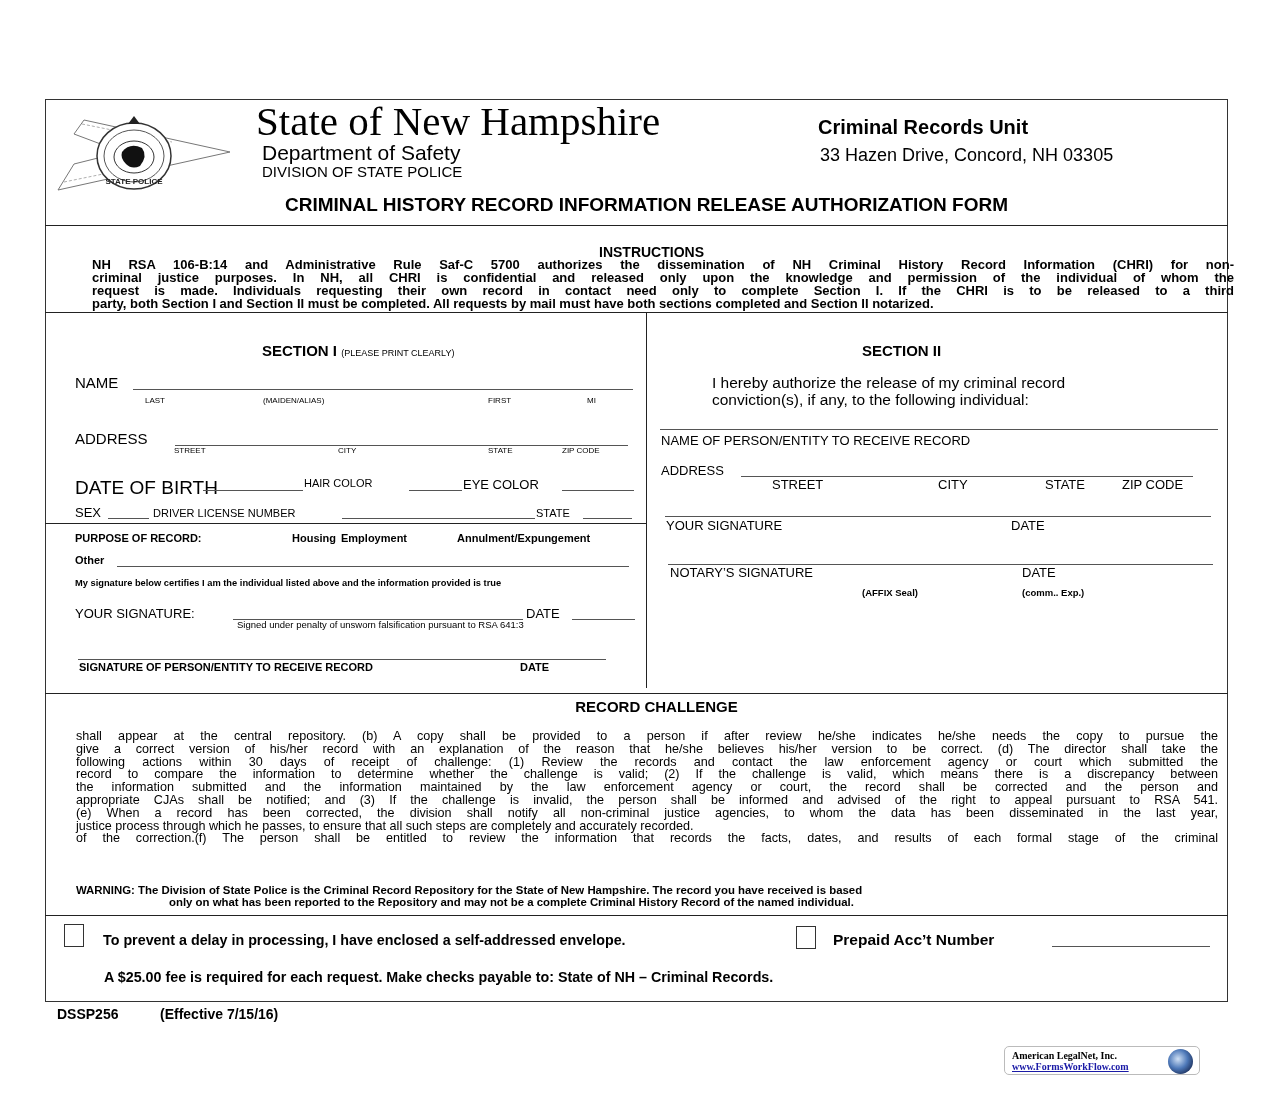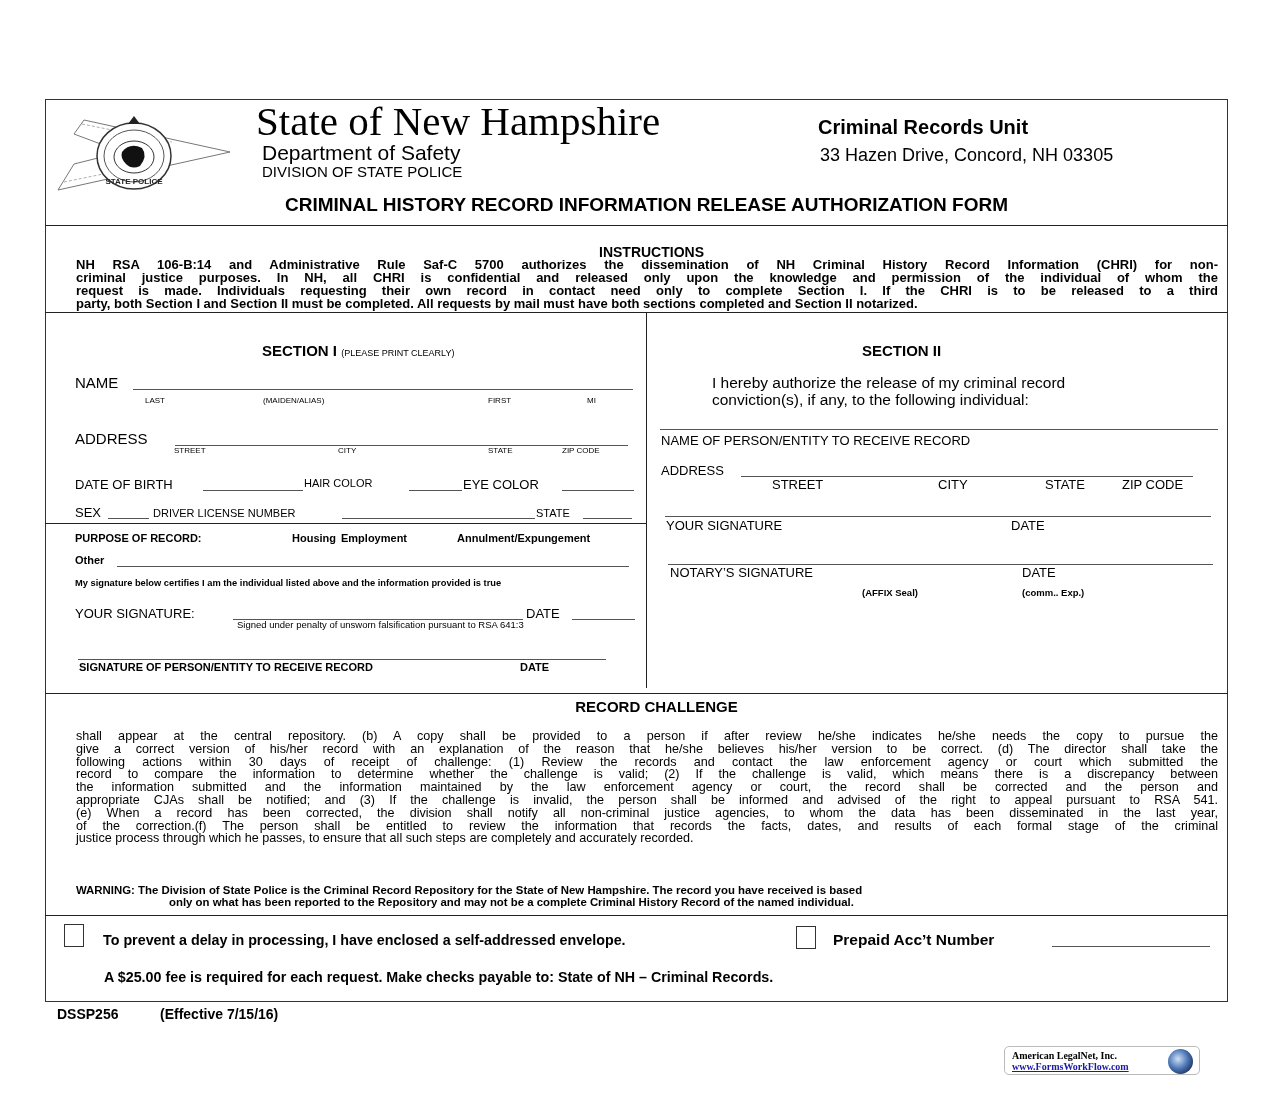--- a/index.html
+++ b/index.html
@@ -40,21 +40,21 @@
 <div class="abs serif" style="left:256px;top:97px;font-size:41px;line-height:48px;">State of New Hampshire</div>
 <div class="abs b" style="left:818px;top:115px;font-size:20px;line-height:24px;">Criminal Records Unit</div>
 <div class="abs" style="left:262px;top:141px;font-size:21px;line-height:24px;">Department of Safety</div>
 <div class="abs" style="left:820px;top:144px;font-size:18px;line-height:22px;">33 Hazen Drive, Concord, NH  03305</div>
 <div class="abs" style="left:262px;top:163px;font-size:15px;line-height:18px;">DIVISION OF STATE POLICE</div>
 <div class="abs b" style="left:45px;width:1203px;text-align:center;top:194px;font-size:19px;line-height:22px;">CRIMINAL HISTORY RECORD INFORMATION RELEASE AUTHORIZATION FORM</div>
 
 <div class="hline" style="left:45px;width:1183px;top:225px;"></div>
 
 <div class="abs b" style="left:45px;width:1213px;text-align:center;top:244px;font-size:14px;line-height:16px;">INSTRUCTIONS</div>
-<div class="para b" style="left:76px;top:258px;width:1142px;font-size:13px;line-height:13px;">
+<div class="para b" style="left:92px;top:258px;width:1142px;font-size:13px;line-height:13px;">
   <span class="line">NH RSA 106-B:14 and Administrative Rule Saf-C 5700 authorizes the dissemination of NH Criminal History Record Information (CHRI)  for non-</span>
   <span class="line">criminal justice purposes.   In NH, all CHRI is confidential and released only upon the knowledge and permission of the individual of whom the</span>
   <span class="line">request is made.  Individuals requesting their own record in contact need only to complete Section I.  If the CHRI is to be released to a third</span>
   <span class="line last">party, both Section I and Section II must be completed.  All requests by mail must have both sections completed and Section II notarized.</span>
 </div>
 
 <div class="hline" style="left:45px;width:1183px;top:312px;"></div>
 <div class="vline" style="left:646px;top:312px;height:376px;"></div>
 
 <div class="abs" style="left:262px;top:342px;font-size:15px;line-height:18px;">
@@ -69,21 +69,21 @@
 <div class="abs" style="left:488px;top:396px;font-size:8px;">FIRST</div>
 <div class="abs" style="left:587px;top:396px;font-size:8px;">MI</div>
 
 <div class="abs" style="left:75px;top:430px;font-size:15px;">ADDRESS</div>
 <div class="ul" style="left:175px;width:453px;top:445px;"></div>
 <div class="abs" style="left:174px;top:446px;font-size:8px;">STREET</div>
 <div class="abs" style="left:338px;top:446px;font-size:8px;">CITY</div>
 <div class="abs" style="left:488px;top:446px;font-size:8px;">STATE</div>
 <div class="abs" style="left:562px;top:446px;font-size:8px;">ZIP CODE</div>
 
-<div class="abs" style="left:75px;top:477px;font-size:13px;">DATE OF BIRTH</div>
+<div class="abs" style="left:75px;top:477px;font-size:19px;">DATE OF BIRTH</div>
 <div class="ul" style="left:203px;width:100px;top:490px;"></div>
 <div class="abs" style="left:304px;top:477px;font-size:11px;">HAIR COLOR</div>
 <div class="ul" style="left:409px;width:53px;top:490px;"></div>
 <div class="abs" style="left:463px;top:477px;font-size:13px;">EYE COLOR</div>
 <div class="ul" style="left:562px;width:72px;top:490px;"></div>
 
 <div class="abs" style="left:75px;top:505px;font-size:13px;">SEX</div>
 <div class="ul" style="left:108px;width:41px;top:518px;"></div>
 <div class="abs" style="left:153px;top:507px;font-size:11px;">DRIVER LICENSE NUMBER</div>
 <div class="ul" style="left:342px;width:193px;top:518px;"></div>
@@ -141,22 +141,22 @@
 <div class="abs b" style="left:45px;width:1223px;text-align:center;top:698px;font-size:15px;line-height:18px;">RECORD CHALLENGE</div>
 
 <div class="para" style="left:76px;top:730px;width:1142px;font-size:12.6px;line-height:12.8px;">
   <span class="line">shall appear at the central repository.  (b)  A copy shall be provided to a person if after review he/she indicates he/she needs the copy to pursue the</span>
   <span class="line">give a correct version of his/her record with an explanation of the reason that he/she believes his/her version to be correct.  (d)  The director shall take the</span>
   <span class="line">following actions within 30 days of receipt of challenge:  (1)  Review the records and contact the law enforcement agency or court which submitted the</span>
   <span class="line">record to compare the information to determine whether the challenge is valid; (2)  If the challenge is valid, which means there is a discrepancy between</span>
   <span class="line">the information submitted and the information maintained by the law enforcement agency or court, the record shall be corrected and the person and</span>
   <span class="line">appropriate CJAs shall be notified; and (3)  If the challenge is invalid, the person shall be informed and advised of the right to appeal pursuant to RSA 541.</span>
   <span class="line">(e)  When a record has been corrected, the division shall notify all non-criminal justice agencies, to whom the data has been disseminated in the last year,</span>
+  <span class="line last">justice process through which he passes, to ensure that all such steps are completely and accurately recorded.</span>
   <span class="line">of the correction.(f)  The person shall be entitled to review the information that records the facts, dates, and results of each formal stage of the criminal</span>
-  <span class="line last">justice process through which he passes, to ensure that all such steps are completely and accurately recorded.</span>
 </div>
 
 <div class="abs b" style="left:76px;top:884px;font-size:11.4px;">WARNING: The Division of State Police is the Criminal Record Repository for the State of New Hampshire. The record you have received is based</div>
 <div class="abs b" style="left:169px;top:896px;font-size:11.4px;">only on what has been reported to the Repository and may not be a complete Criminal History Record of the named individual.</div>
 
 <div class="hline" style="left:45px;width:1183px;top:915px;"></div>
 
 <div class="checkbox" style="left:64px;top:924px;"></div>
 <div class="abs b" style="left:103px;top:932px;font-size:14.3px;">To prevent a delay in processing, I have enclosed a self-addressed envelope.</div>
 <div class="checkbox" style="left:796px;top:926px;"></div>

